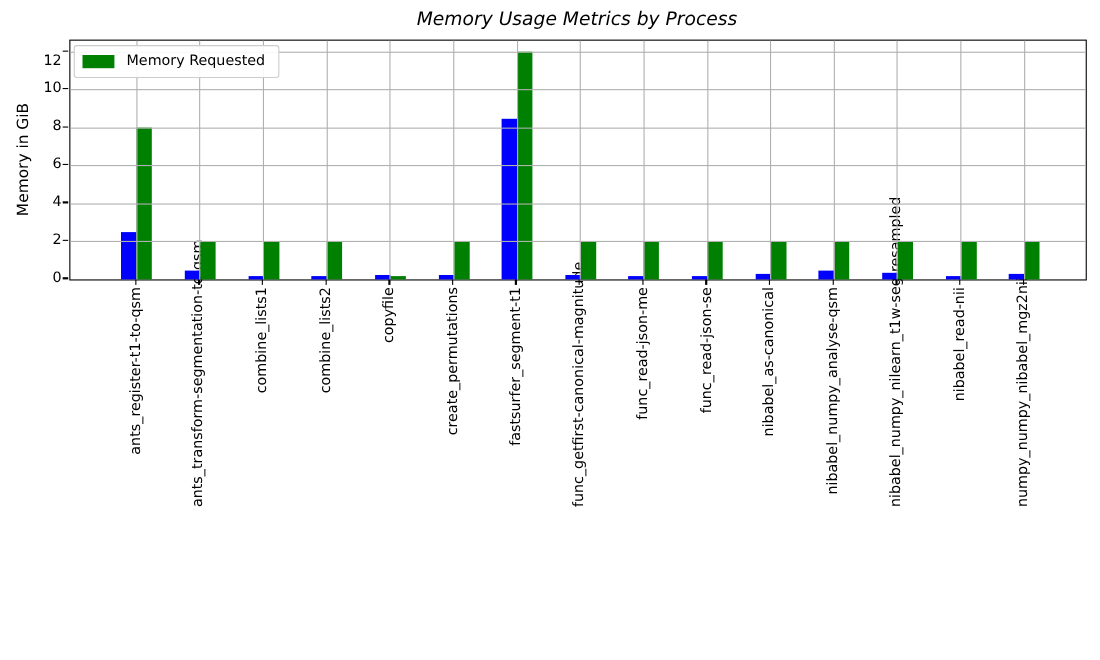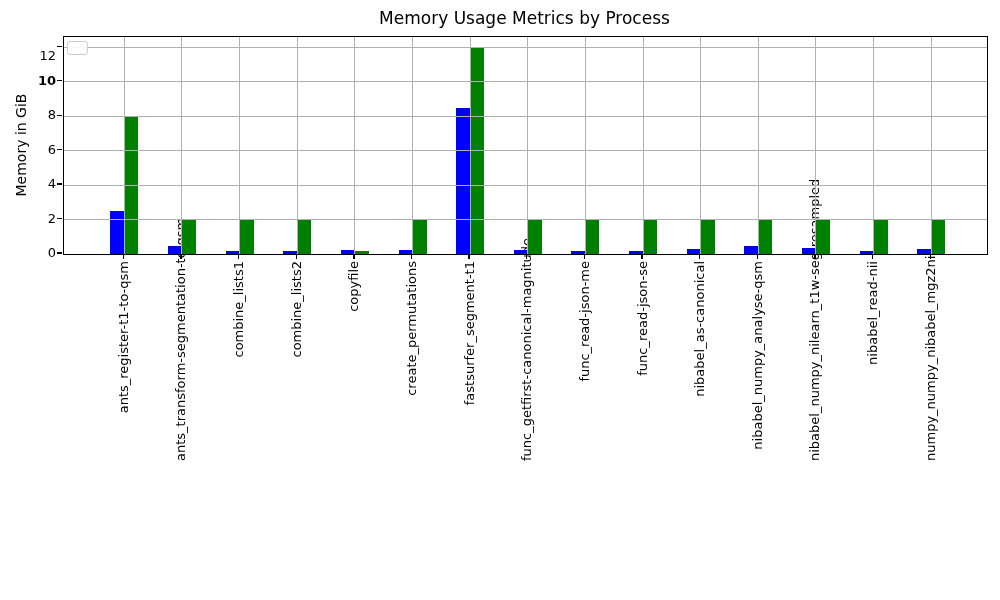--- a/index.html
+++ b/index.html
@@ -3,21 +3,21 @@
 <meta charset="utf-8">
 <style>
   html,body{margin:0;padding:0;background:#fff;}
   #canvas{
     position:relative;width:1000px;height:600px;background:#ffffff;
     font-family:"DejaVu Sans","Liberation Sans",sans-serif;
     color:#000;overflow:hidden;
   }
   .title{
     position:absolute;left:63px;top:8px;width:923px;
-    text-align:center;font-size:17px;color:#000;
+    text-align:center;font-size:17px;color:#000;font-style:italic;
   }
   .plot{
     position:absolute;left:63px;top:36px;width:923px;height:217px;
     border:1.4px solid #000;box-sizing:content-box;background:#fff;
   }
   .gridline-h{position:absolute;left:0;width:923px;height:1px;background:#b0b0b0;z-index:3;}
   .gridline-v{position:absolute;top:0;width:1px;height:217px;background:#b0b0b0;z-index:3;}
   .bar{position:absolute;bottom:0;width:14px;z-index:2;}
   .ytick-mark{position:absolute;width:5px;height:1.4px;background:#000;}
   .xtick-mark{position:absolute;width:1.4px;height:5px;background:#000;}
@@ -104,34 +104,38 @@
       <div class="bar" style="left: 751.98px; height: 34.4444px; background: rgb(0, 128, 0);"></div>
       <div class="gridline-v" style="left: 809.12px; background: rgb(176, 176, 176);"></div>
       <div class="bar" style="left: 795.62px; height: 3.44444px; background: rgb(0, 0, 255);"></div>
       <div class="bar" style="left: 809.62px; height: 34.4444px; background: rgb(0, 128, 0);"></div>
       <div class="gridline-v" style="left: 866.76px; background: rgb(176, 176, 176);"></div>
       <div class="bar" style="left: 853.26px; height: 4.82222px; background: rgb(0, 0, 255);"></div>
       <div class="bar" style="left: 867.26px; height: 34.4444px; background: rgb(0, 128, 0);"></div>
     </div>
 
   <div class="legend">
+    <div class="legend-item">
+      <span class="legend-swatch" style="background: rgb(0, 128, 0);"></span>
+      <span class="legend-label">Memory Requested</span>
+    </div>
   </div>
 
 <div class="ytick-mark" style="left: 56.5px; top: 252.3px;"></div>
     <div class="ytick-label" style="left: 20px; top: 245px;">0</div>
     <div class="ytick-mark" style="left: 56.5px; top: 217.856px;"></div>
     <div class="ytick-label" style="left: 20px; top: 210.556px;">2</div>
     <div class="ytick-mark" style="left: 56.5px; top: 183.411px;"></div>
     <div class="ytick-label" style="left: 20px; top: 176.111px;">4</div>
     <div class="ytick-mark" style="left: 56.5px; top: 148.967px;"></div>
     <div class="ytick-label" style="left: 20px; top: 141.667px;">6</div>
     <div class="ytick-mark" style="left: 56.5px; top: 114.522px;"></div>
     <div class="ytick-label" style="left: 20px; top: 107.222px;">8</div>
     <div class="ytick-mark" style="left: 56.5px; top: 80.0778px;"></div>
-    <div class="ytick-label" style="left: 20px; top: 72.7778px; font-weight: bold;">10</div>
+    <div class="ytick-label" style="left: 20px; top: 72.7778px;">10</div>
     <div class="ytick-mark" style="left: 56.5px; top: 45.6333px;"></div>
     <div class="ytick-label" style="left: 20px; top: 38.3333px; margin-top: 10px;">12</div>
     <div class="xtick-mark" style="left: 122.6px; top: 254.4px;"></div>
     <div class="xtick-label" style="left: -84.2px; top: 261px;">ants_register-t1-to-qsm</div>
     <div class="xtick-mark" style="left: 180.24px; top: 254.4px;"></div>
     <div class="xtick-label" style="left: -26.56px; top: 261px;">ants_transform-segmentation-to-qsm</div>
     <div class="xtick-mark" style="left: 237.88px; top: 254.4px;"></div>
     <div class="xtick-label" style="left: 31.08px; top: 261px;">combine_lists1</div>
     <div class="xtick-mark" style="left: 295.52px; top: 254.4px;"></div>
     <div class="xtick-label" style="left: 88.72px; top: 261px;">combine_lists2</div>

